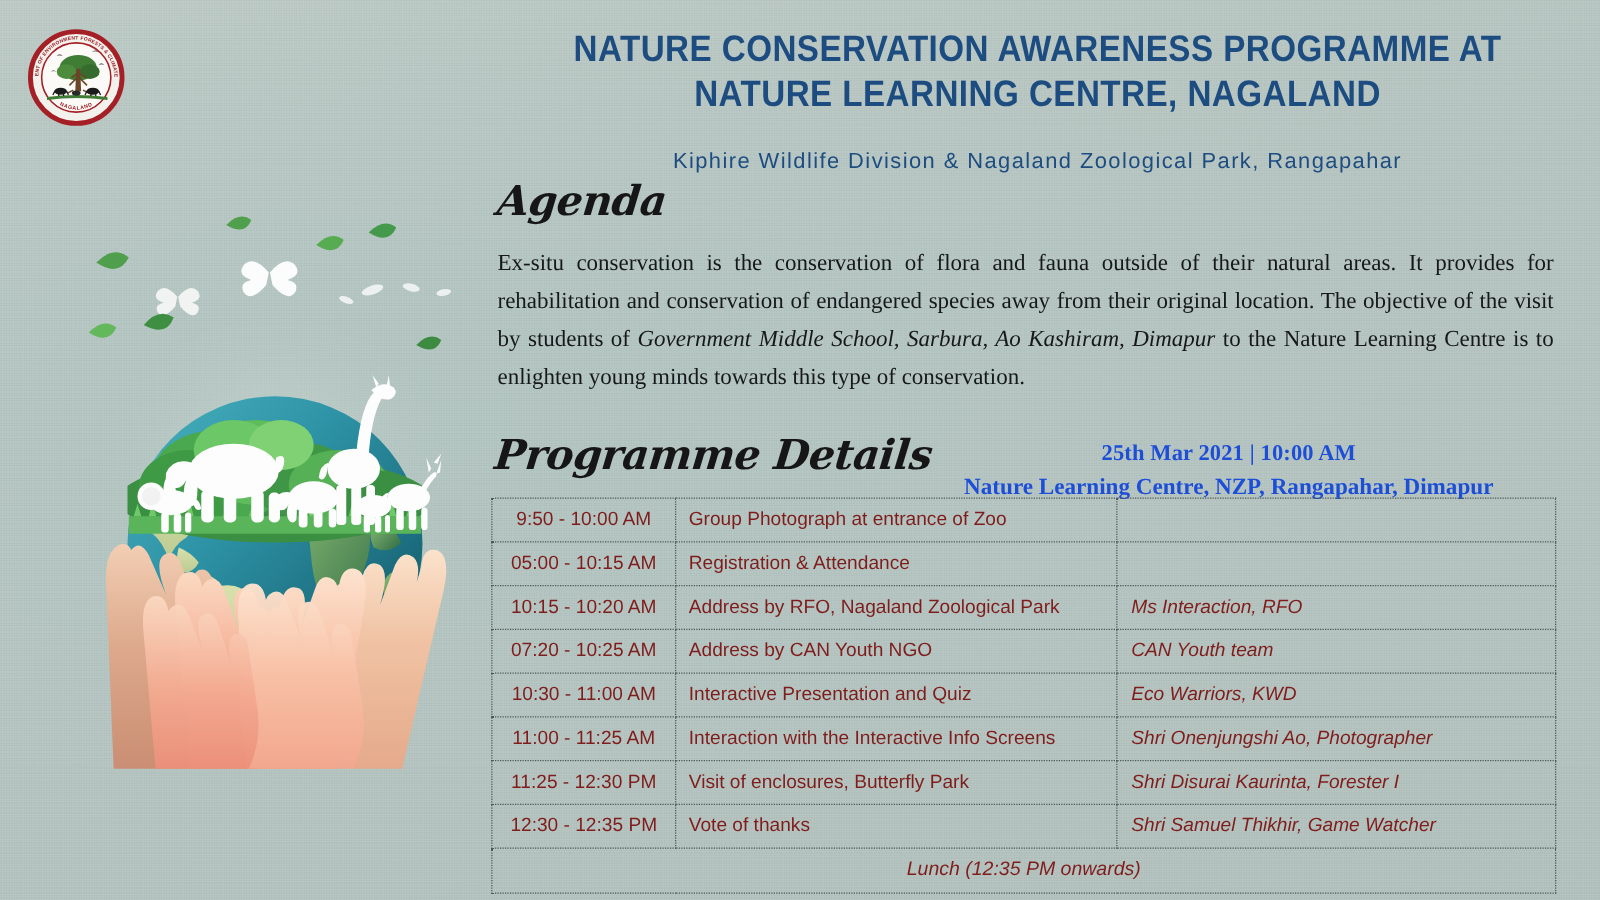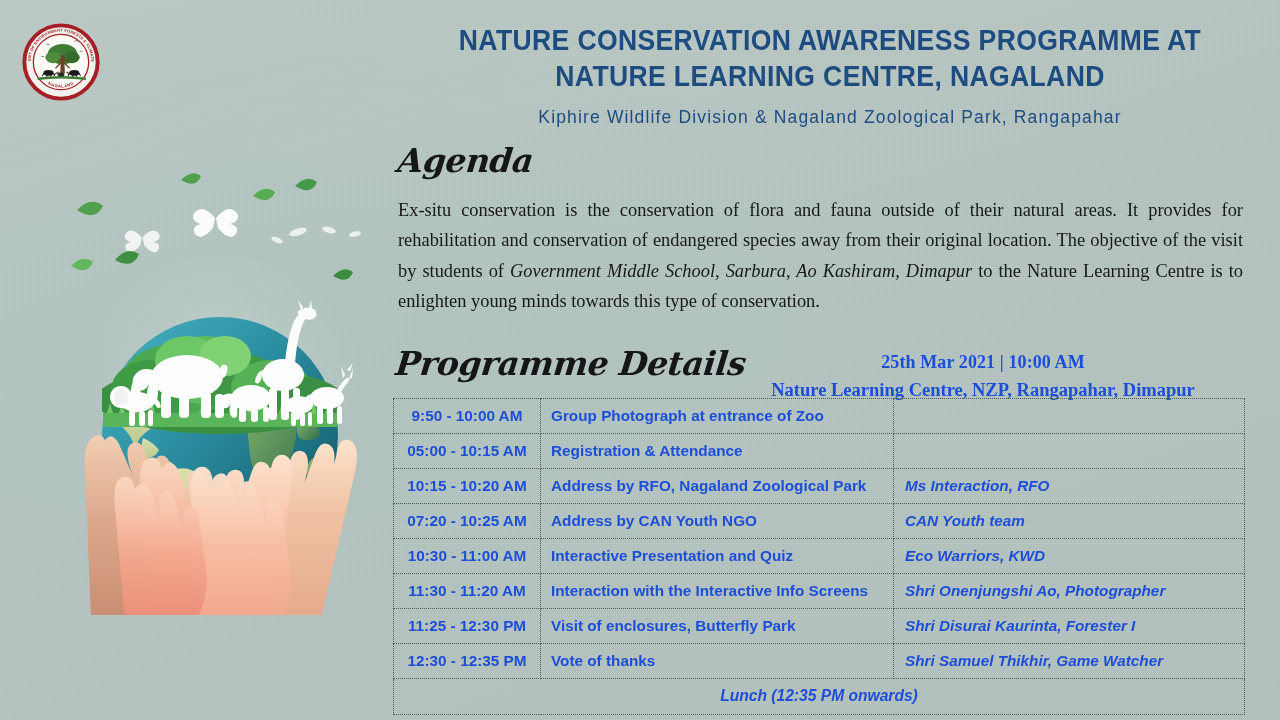--- a/index.html
+++ b/index.html
@@ -54,21 +54,21 @@
     font-weight: 700;
     font-size: 29.5px;
     line-height: 1.22;
     letter-spacing: .4px;
     color: #1d4c80;
     text-transform: uppercase;
     transform: scaleX(0.90);
     transform-origin: center;
   }
   .subtitle {
-    margin-top: 13px;
+    margin-top: 24px;
     font-size: 17.5px;
     font-weight: 500;
     letter-spacing: 1.15px;
     color: #1d4c80;
   }
 
   
   .script-head {
     font-family: "DejaVu Serif", serif;
     font-style: italic;
@@ -129,25 +129,24 @@
     left: 393px; top: 398px;
     width: 851px;
     border-collapse: collapse;
     table-layout: fixed;
   }
   .schedule td {
     border: 1px dotted #4b5a58;
     padding: 6px 8px 7px;
     height: 35px;
     font-size: 15.3px;
-    color: #1d4ed8;
+    color: #7f1d1d;
     vertical-align: middle;
     white-space: nowrap;
     overflow: hidden;
-    font-weight: bold;
   }
   .col-time   { width: 147px; text-align: center; }
   .col-desc   { width: 353px; padding-left: 10px !important; }
   .col-person { width: 351px; font-style: italic; padding-left: 11px !important; }
   .row-footer td {
     text-align: center;
     font-style: italic;
     font-size: 15.6px;
     height: 36px;
   }
@@ -244,21 +243,21 @@
       <td class="col-time">07:20 - 10:25 AM</td>
       <td class="col-desc">Address by CAN Youth NGO</td>
       <td class="col-person">CAN Youth team</td>
     </tr>
     <tr>
       <td class="col-time">10:30 - 11:00 AM</td>
       <td class="col-desc">Interactive Presentation and Quiz</td>
       <td class="col-person">Eco Warriors, KWD</td>
     </tr>
     <tr>
-      <td class="col-time">11:30 - 11:20 AM</td>
+      <td class="col-time">11:00 - 11:25 AM</td>
       <td class="col-desc">Interaction with the Interactive Info Screens</td>
       <td class="col-person">Shri Onenjungshi Ao, Photographer</td>
     </tr>
     <tr>
       <td class="col-time">11:25 - 12:30 PM</td>
       <td class="col-desc">Visit of enclosures, Butterfly Park</td>
       <td class="col-person">Shri Disurai Kaurinta, Forester I</td>
     </tr>
     <tr>
       <td class="col-time">12:30 - 12:35 PM</td>

